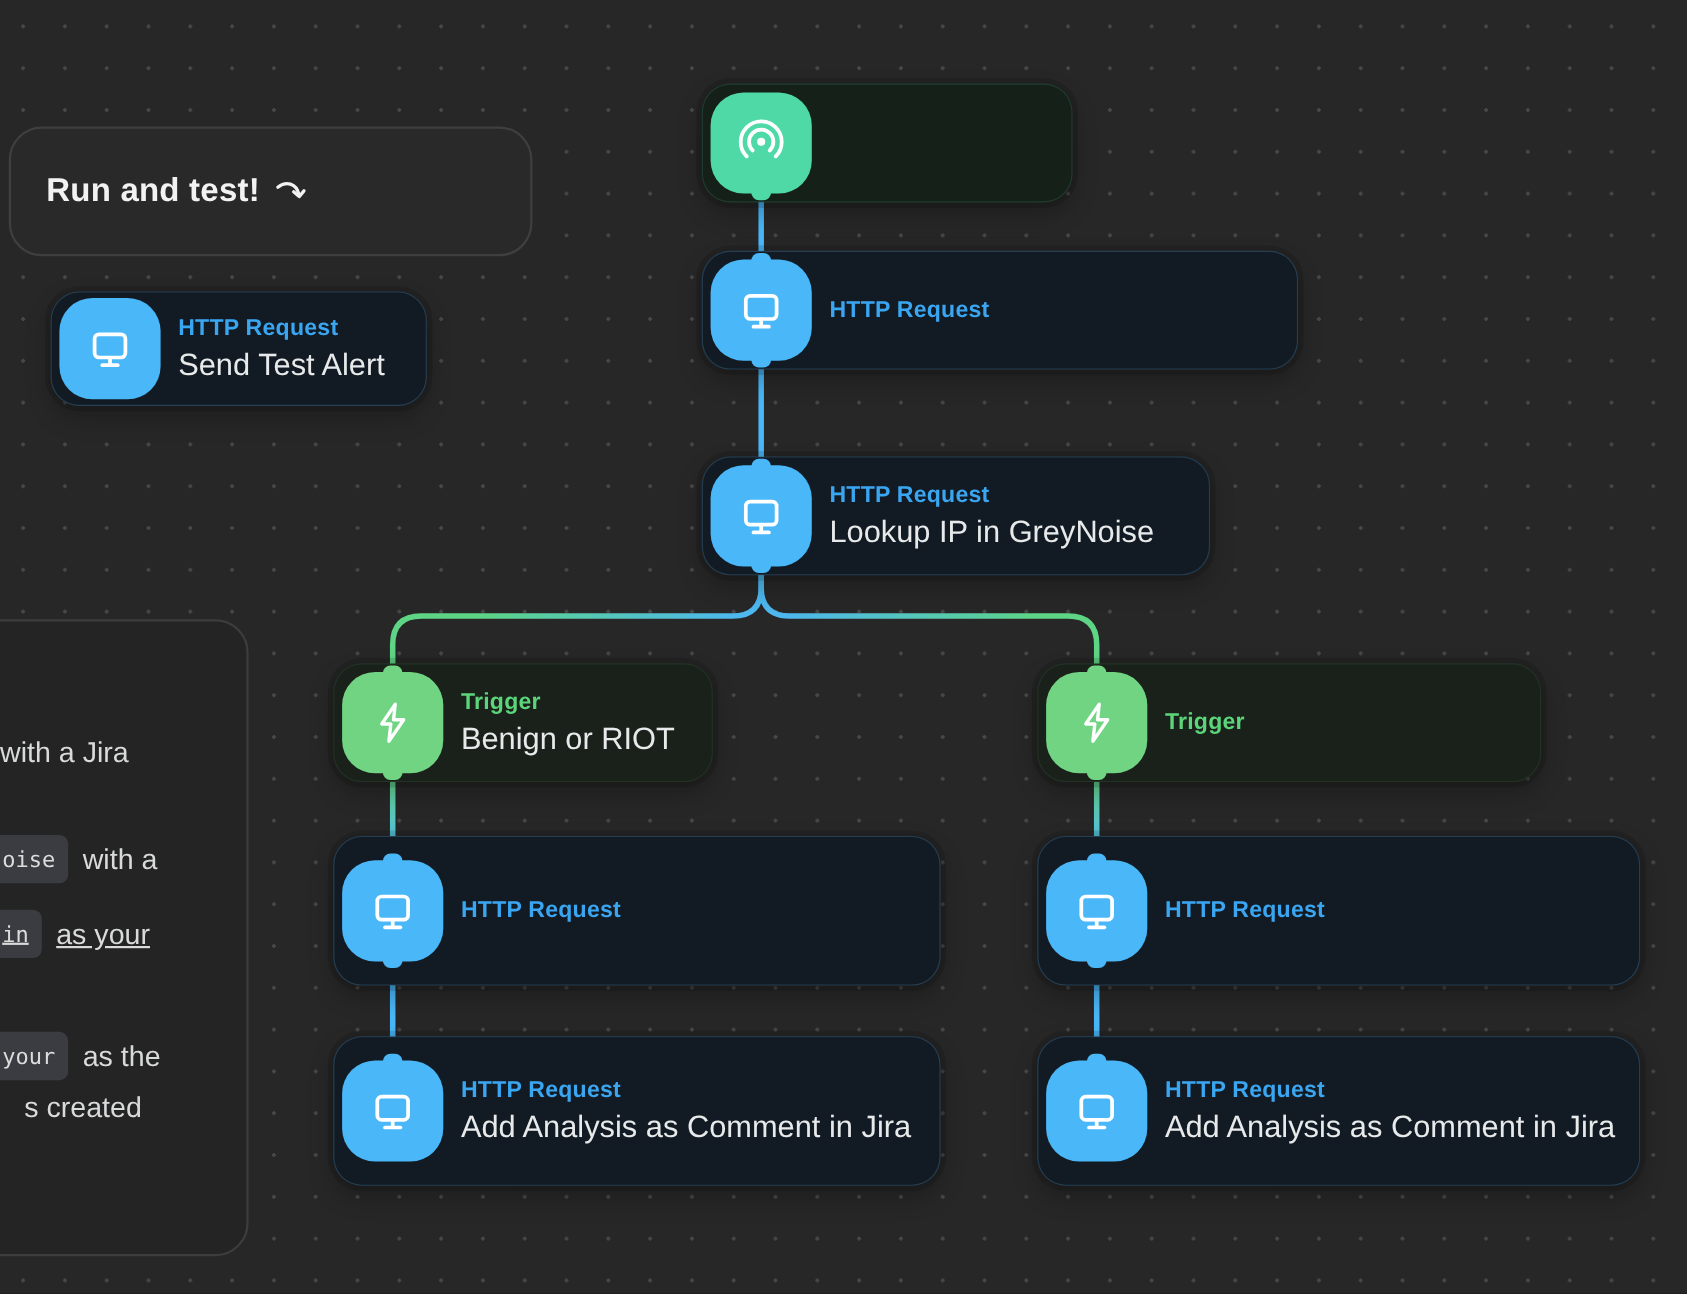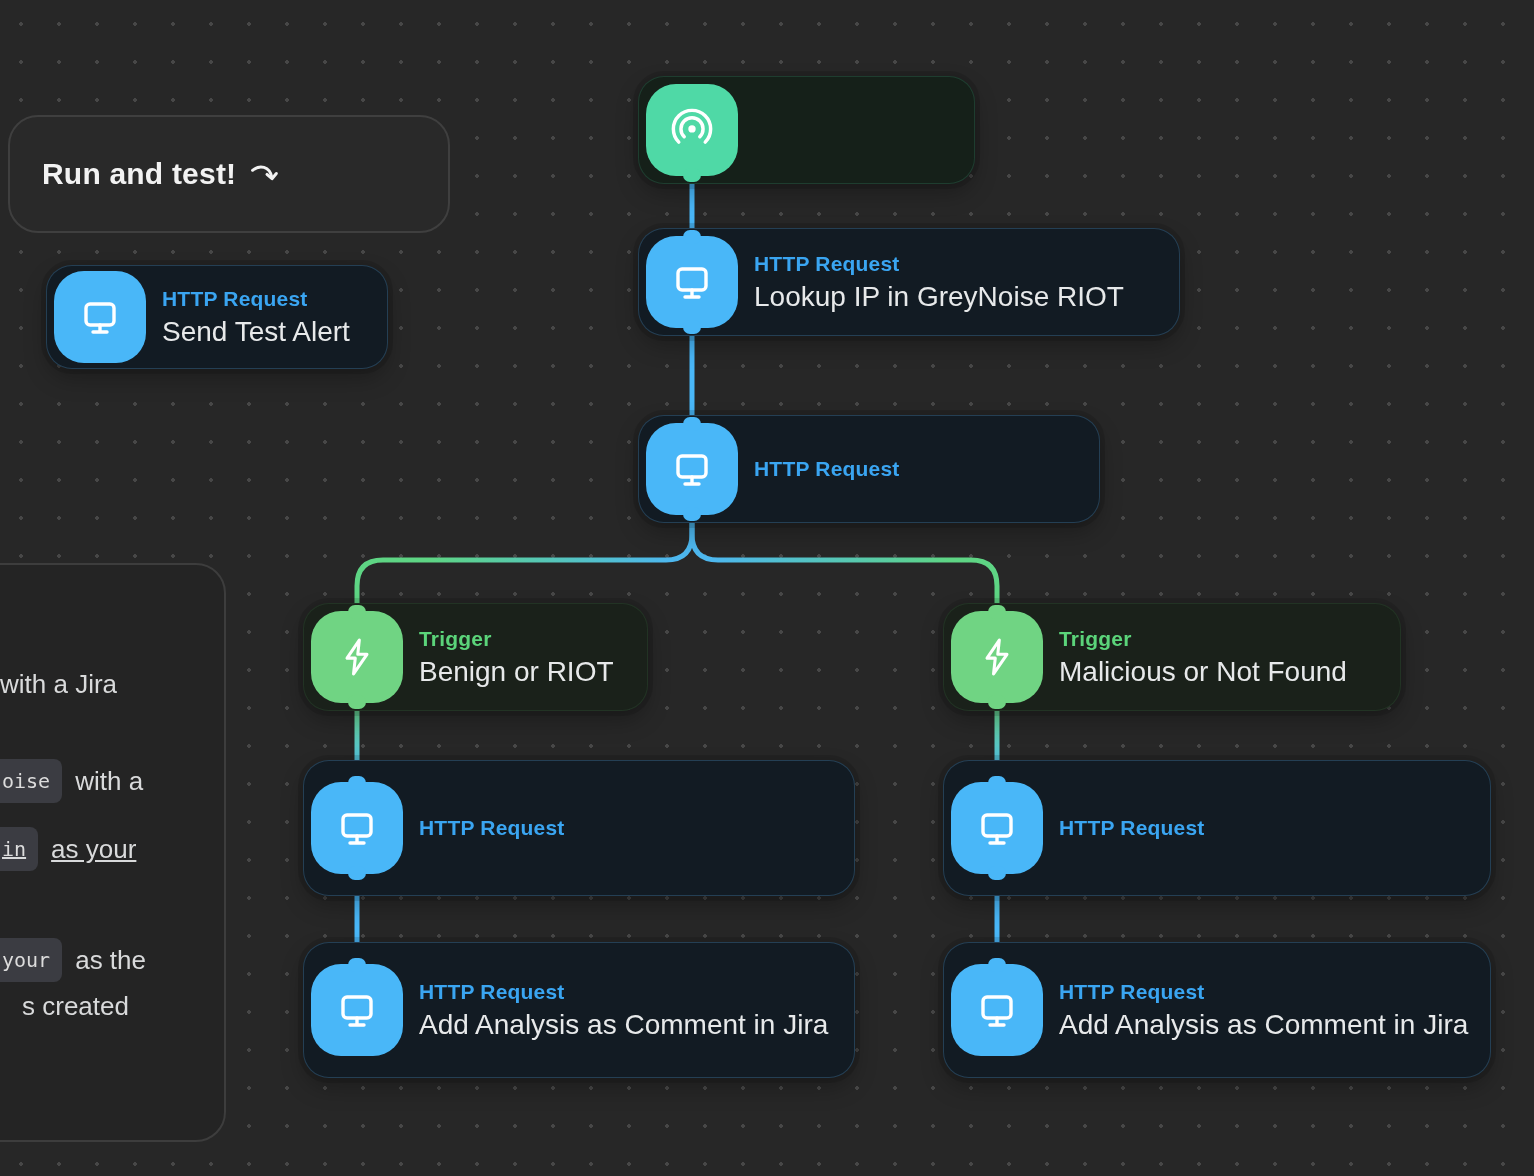--- a/index.html
+++ b/index.html
@@ -11,21 +11,21 @@
     background-color:#272727;
     background-image:radial-gradient(circle, #474747 1.6px, transparent 1.8px);
     background-size:38px 38px;
     background-position:2px 5px;
     font-family:"Liberation Sans","DejaVu Sans",sans-serif;
   }
   svg.connectors{position:absolute;left:0;top:0;z-index:1;}
 
   
   .run-test-box{
-    position:absolute;left:8px;top:115px;width:442px;height:118px;
+    position:absolute;left:8px;top:115px;width:476px;height:118px;
     border:2px solid #3f3f3f;border-radius:30px;background:#292929;
     display:flex;align-items:center;padding-left:32px;z-index:2;
   }
   .run-test-label{font-size:30px;font-weight:700;color:#f2f2f2;letter-spacing:.2px;}
   .run-test-box svg{margin-left:12px;margin-top:4px;}
 
   
   .note-panel{
     position:absolute;left:-262px;top:563px;width:488px;height:579px;
     border:2px solid #3d3d3d;border-radius:30px;background:#242424;z-index:2;
@@ -160,34 +160,34 @@
   <div class="node http" style="left:638px;top:228px;width:542px;height:108px;">
     <div class="icon http-bg nub-t nub-b">
       <svg viewBox="0 0 24 24" width="48" height="48" fill="none" stroke="#fff" stroke-width="1.7" stroke-linecap="round" stroke-linejoin="round">
         <rect x="5" y="5.5" width="14" height="10.5" rx="2"></rect>
           <path d="M12 16v3"></path>
           <path d="M8.5 19.5h7"></path>
       </svg>
     </div>
     <div class="texts">
       <div class="type-label http-c">HTTP Request</div>
-      <div class="title">Lookup IP in GreyNoise RIOT</div>
     </div>
   </div>
 
   <div class="node http" style="left:638px;top:415px;width:462px;height:108px;">
     <div class="icon http-bg nub-t nub-b">
       <svg viewBox="0 0 24 24" width="48" height="48" fill="none" stroke="#fff" stroke-width="1.7" stroke-linecap="round" stroke-linejoin="round">
         <rect x="5" y="5.5" width="14" height="10.5" rx="2"></rect>
           <path d="M12 16v3"></path>
           <path d="M8.5 19.5h7"></path>
       </svg>
     </div>
     <div class="texts">
       <div class="type-label http-c">HTTP Request</div>
+      <div class="title">Lookup IP in GreyNoise</div>
     </div>
   </div>
 
   <div class="node trigger" style="left:303px;top:603px;width:345px;height:108px;">
     <div class="icon trigger-bg nub-t nub-b">
       <svg viewBox="0 0 24 24" width="46" height="46" fill="none" stroke="#fff" stroke-width="1.6" stroke-linejoin="round" stroke-linecap="round">
         <path d="M13.2 3.2 L6.8 12.6 H11.1 L10.2 20.8 L17.2 10.6 H12.4 Z"></path>
       </svg>
     </div>
     <div class="texts">
@@ -197,21 +197,20 @@
   </div>
 
   <div class="node trigger" style="left:943px;top:603px;width:458px;height:108px;">
     <div class="icon trigger-bg nub-t nub-b">
       <svg viewBox="0 0 24 24" width="46" height="46" fill="none" stroke="#fff" stroke-width="1.6" stroke-linejoin="round" stroke-linecap="round">
         <path d="M13.2 3.2 L6.8 12.6 H11.1 L10.2 20.8 L17.2 10.6 H12.4 Z"></path>
       </svg>
     </div>
     <div class="texts">
       <div class="type-label trigger-c">Trigger</div>
-      <div class="title">Malicious or Not Found</div>
     </div>
   </div>
 
   <div class="node http" style="left:303px;top:760px;width:552px;height:136px;">
     <div class="icon http-bg nub-t nub-b">
       <svg viewBox="0 0 24 24" width="48" height="48" fill="none" stroke="#fff" stroke-width="1.7" stroke-linecap="round" stroke-linejoin="round">
         <rect x="5" y="5.5" width="14" height="10.5" rx="2"></rect>
           <path d="M12 16v3"></path>
           <path d="M8.5 19.5h7"></path>
       </svg>

